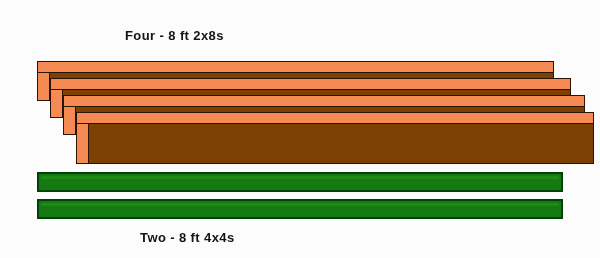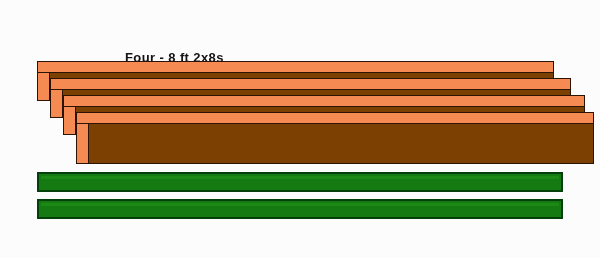--- a/index.html
+++ b/index.html
@@ -23,21 +23,20 @@
 
   
   .label {
     position: absolute;
     font-family: "Liberation Sans", sans-serif;
     font-weight: bold;
     font-size: 13px;
     color: #141414;
     letter-spacing: 0.4px;
     white-space: nowrap;
-    margin-top: 22px;
   }
   #label-top {
     left: 125px;
     top: 28px;
   }
   #label-bottom {
     left: 140px;
     top: 230px;
   }
 
@@ -124,14 +123,15 @@
   </div>
 
   <div class="post" id="post-1" style="left: 37px; top: 172px; width: 526px; height: 20px; background: rgb(21, 122, 18); border-color: rgb(4, 65, 10);">
     <div class="post-hilite"></div>
   </div>
 
   <div class="post" id="post-2" style="left: 37px; top: 199px; width: 526px; height: 20px; background: rgb(21, 122, 18); border-color: rgb(4, 65, 10);">
     <div class="post-hilite"></div>
   </div>
 
+  <div class="label" id="label-bottom" style="color: rgb(20, 20, 20);">Two - 8 ft 4x4s</div>
 
 </div>
 
 </body></html>

